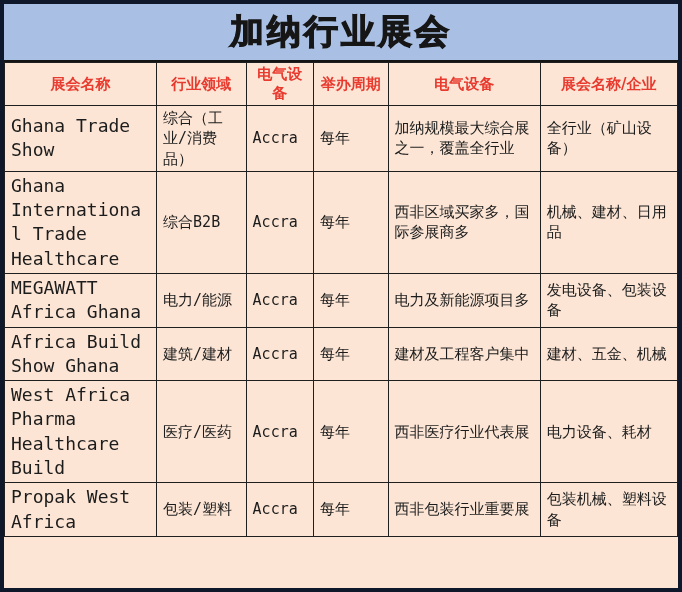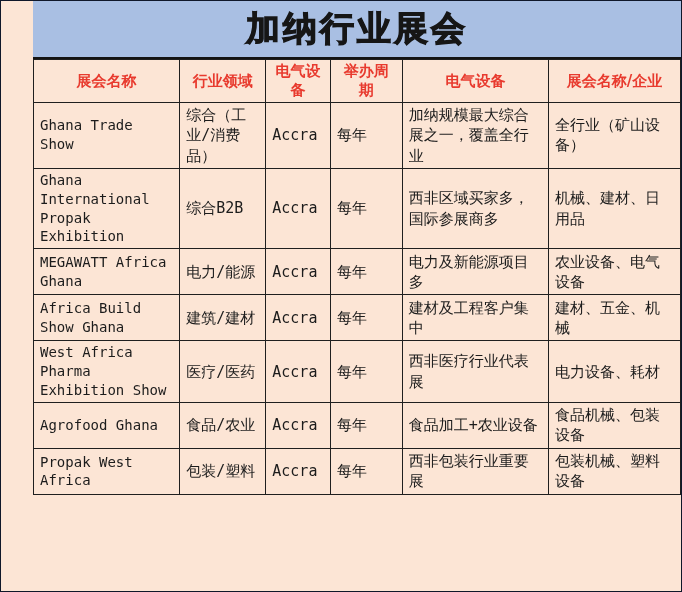--- a/index.html
+++ b/index.html
@@ -1,22 +1,21 @@
 <!DOCTYPE html>
 <html><head>
 <meta charset="utf-8">
 <style>
   html,body{margin:0;padding:0;background:#fff;}
   #frame{
     width:682px;height:592px;box-sizing:border-box;
-    border:1px solid #0f172a;
+    border:4px solid #0f172a;
     background:#fce5d5;
     font-family:"DejaVu Sans Mono","Liberation Mono",monospace;
     overflow:hidden;
-    padding-left:32px;
   }
   
   #banner{
     height:58px;
     background:#a9bfe3;
     border-bottom:2px solid #141414;
     display:flex;align-items:center;justify-content:center;
     box-sizing:border-box;
   }
   #banner h1{
@@ -49,21 +48,21 @@
     font-size:15px;
     text-align:center;
     font-family:"DejaVu Sans","Liberation Sans",sans-serif;
   }
   td{
     color:#1c1c1c;
     font-size:15px;
     text-align:left;
     line-height:1.35;
   }
-  td.c0{font-size:14px;}
+  td.c0{font-size:18px;}
   tbody tr{height:46px;}
   tbody tr:nth-child(1){height:57px;}
   tbody tr:nth-child(10){height:54px;}
   col.c0{width:22.6%;}
   col.c1{width:13.3%;}
   col.c2{width:10.0%;}
   col.c3{width:11.1%;}
   col.c4{width:22.6%;}
   col.c5{width:20.4%;}
 </style>
@@ -96,58 +95,50 @@
     <tbody>
         <tr>
           <td class="c0">Ghana Trade Show</td>
           <td class="c1">综合（工业/消费品）</td>
           <td class="c2">Accra</td>
           <td class="c3">每年</td>
           <td class="c4">加纳规模最大综合展之一，覆盖全行业</td>
           <td class="c5">全行业（矿山设备）</td>
         </tr>
         <tr>
-          <td class="c0">Ghana International Propak Exhibition</td>
+          <td class="c0">Ghana International Trade Healthcare</td>
           <td class="c1">综合B2B</td>
           <td class="c2">Accra</td>
           <td class="c3">每年</td>
           <td class="c4">西非区域买家多，国际参展商多</td>
           <td class="c5">机械、建材、日用品</td>
         </tr>
         <tr>
           <td class="c0">MEGAWATT Africa Ghana</td>
           <td class="c1">电力/能源</td>
           <td class="c2">Accra</td>
           <td class="c3">每年</td>
           <td class="c4">电力及新能源项目多</td>
-          <td class="c5">农业设备、电气设备</td>
+          <td class="c5">发电设备、包装设备</td>
         </tr>
         <tr>
           <td class="c0">Africa Build Show Ghana</td>
           <td class="c1">建筑/建材</td>
           <td class="c2">Accra</td>
           <td class="c3">每年</td>
           <td class="c4">建材及工程客户集中</td>
           <td class="c5">建材、五金、机械</td>
         </tr>
         <tr>
-          <td class="c0">West Africa Pharma Exhibition Show</td>
+          <td class="c0">West Africa Pharma Healthcare Build</td>
           <td class="c1">医疗/医药</td>
           <td class="c2">Accra</td>
           <td class="c3">每年</td>
           <td class="c4">西非医疗行业代表展</td>
           <td class="c5">电力设备、耗材</td>
-        </tr>
-        <tr>
-          <td class="c0">Agrofood Ghana</td>
-          <td class="c1">食品/农业</td>
-          <td class="c2">Accra</td>
-          <td class="c3">每年</td>
-          <td class="c4">食品加工+农业设备</td>
-          <td class="c5">食品机械、包装设备</td>
         </tr>
         <tr>
           <td class="c0">Propak West Africa</td>
           <td class="c1">包装/塑料</td>
           <td class="c2">Accra</td>
           <td class="c3">每年</td>
           <td class="c4">西非包装行业重要展</td>
           <td class="c5">包装机械、塑料设备</td>
         </tr>
       </tbody>

